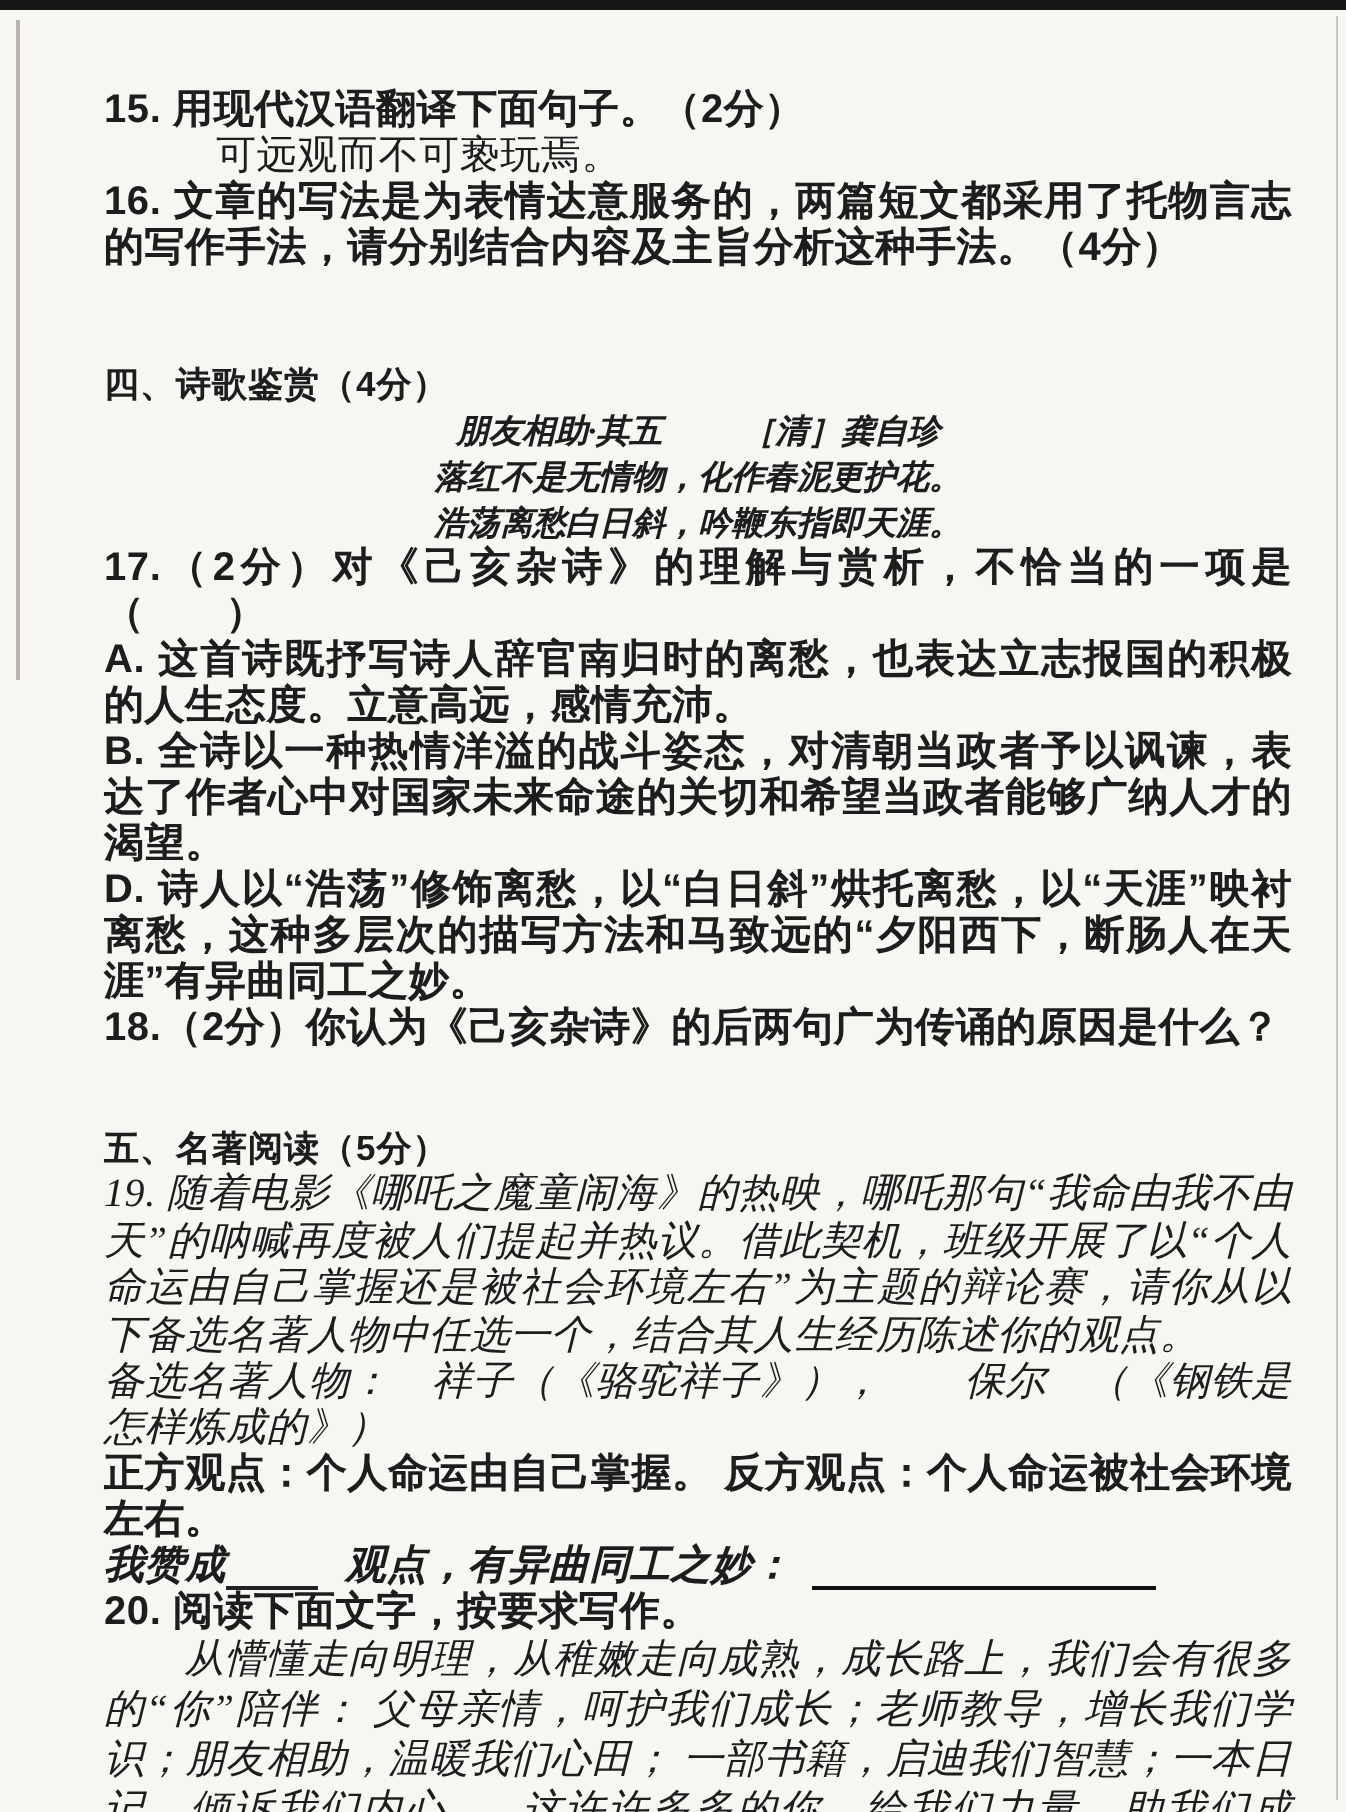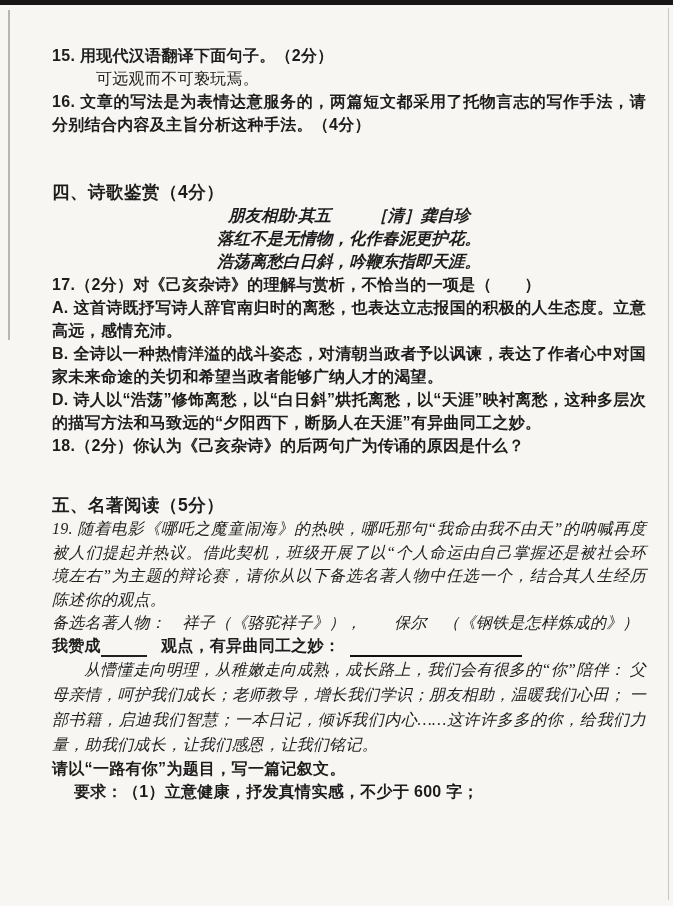--- a/index.html
+++ b/index.html
@@ -24,50 +24,50 @@
     position: absolute; right: 4px; top: 8px; bottom: 6px; width: 1px;
     background: #c9c6c0;
   }
   .content {
     position: absolute;
     left: 52px; top: 44px;
     width: 594px;
   }
   p { margin: 0; }
   .line {
-    font-size: 16px; line-height: 23px;
+    font-size: 20px; line-height: 23px;
     font-weight: 600;
     text-align: justify;
     letter-spacing: 0.3px;
   }
   .song {
     font-family: "Liberation Serif", serif;
     font-weight: 500;
   }
   .kai {
     font-family: "Liberation Serif", serif;
     font-style: italic;
     font-weight: 500;
   }
   .heading {
     font-size: 17.5px; line-height: 24px;
     font-weight: 800;
     letter-spacing: 0.5px;
   }
-  .quote-15 { margin-left: 44px; }
+  .quote-15 { margin-left: 56px; }
   .gap-xl { height: 44px; }
   .gap-l  { height: 36px; }
   .poem { text-align: center; }
   .poem .poem-head { font-size: 16.5px; line-height: 24px; font-weight: 700; }
   .poem .poem-line { font-size: 16.5px; line-height: 22.5px; font-weight: 600; }
   .poem-head .author-gap { display: inline-block; width: 40px; }
   .q19-para { line-height: 23.5px; }
   .q20-para { line-height: 25px; text-indent: 2em; }
   .indent-req { margin-left: 22px; }
-  .agree-line { display: flex; align-items: flex-end; }
+  .agree-line { display: flex; align-items: flex-end; font-style: italic; }
   .blank-short {
     display: inline-block; width: 46px; height: 19px;
     border-bottom: 2px solid #222; margin-right: 14px;
   }
   .blank-long {
     display: inline-block; width: 172px; height: 19px;
     border-bottom: 2.5px solid #111; margin-left: 10px;
   }
   .views-line { letter-spacing: 0.2px; }
 </style>
@@ -100,24 +100,26 @@
   <p class="line">A. 这首诗既抒写诗人辞官南归时的离愁，也表达立志报国的积极的人生态度。立意高远，感情充沛。</p>
   <p class="line">B. 全诗以一种热情洋溢的战斗姿态，对清朝当政者予以讽谏，表达了作者心中对国家未来命途的关切和希望当政者能够广纳人才的渴望。</p>
   <p class="line">D. 诗人以“浩荡”修饰离愁，以“白日斜”烘托离愁，以“天涯”映衬离愁，这种多层次的描写方法和马致远的“夕阳西下，断肠人在天涯”有异曲同工之妙。</p>
   <p class="line">18.（2分）你认为《己亥杂诗》的后两句广为传诵的原因是什么？</p>
 
   <div class="gap-l"></div>
 
   <p class="heading">五、名著阅读（5分）</p>
   <p class="line kai q19-para">19. 随着电影《哪吒之魔童闹海》的热映，哪吒那句“我命由我不由天”的呐喊再度被人们提起并热议。借此契机，班级开展了以“个人命运由自己掌握还是被社会环境左右”为主题的辩论赛，请你从以下备选名著人物中任选一个，结合其人生经历陈述你的观点。</p>
   <p class="line kai">备选名著人物：　祥子（《骆驼祥子》），　　保尔　（《钢铁是怎样炼成的》）</p>
+  <p class="line views-line">正方观点：个人命运由自己掌握。 反方观点：个人命运被社会环境左右。</p>
   <p class="line agree-line">
     <span>我赞成</span>
       <span class="blank-short"></span>
       <span>观点，有异曲同工之妙：</span>
       <span class="blank-long"></span>
   </p>
 
+  <p class="line">20. 阅读下面文字，按要求写作。</p>
   <p class="line kai q20-para">从懵懂走向明理，从稚嫩走向成熟，成长路上，我们会有很多的“你”陪伴： 父母亲情，呵护我们成长；老师教导，增长我们学识；朋友相助，温暖我们心田； 一部书籍，启迪我们智慧；一本日记，倾诉我们内心……这许许多多的你，给我们力量，助我们成长，让我们感恩，让我们铭记。</p>
   <p class="line">请以“一路有你”为题目，写一篇记叙文。</p>
   <p class="line indent-req">要求：（1）立意健康，抒发真情实感，不少于 600 字；</p>
 
 </div>
 
 </body></html>

